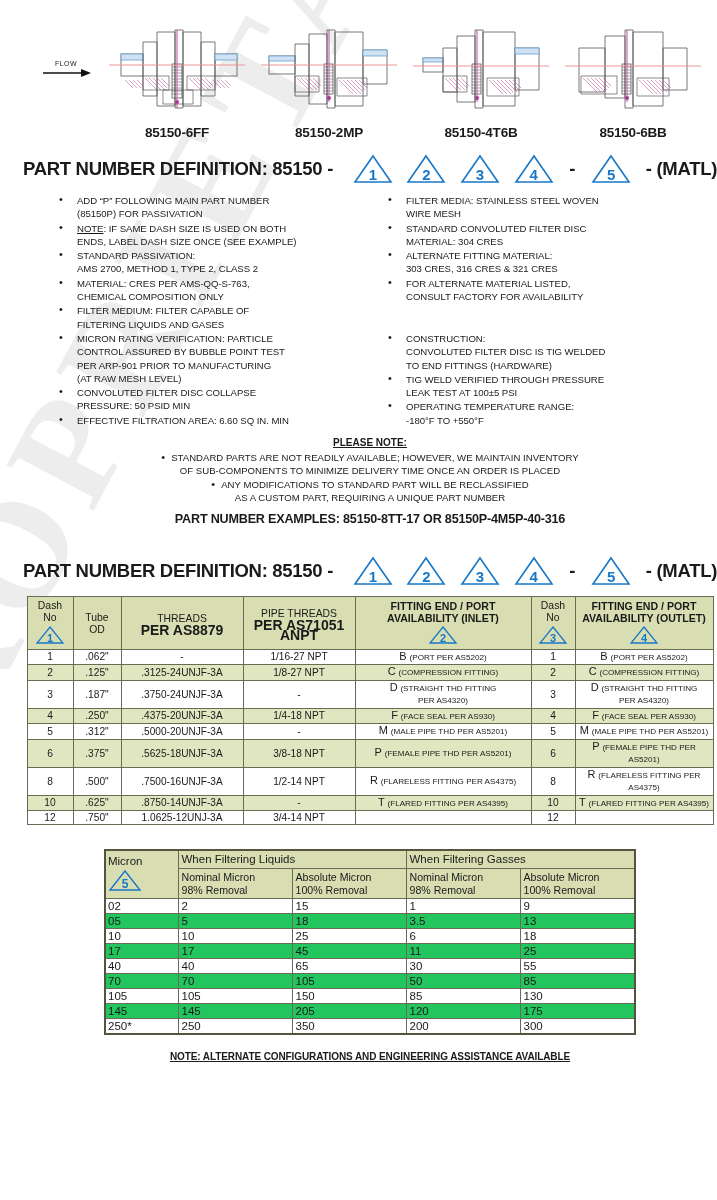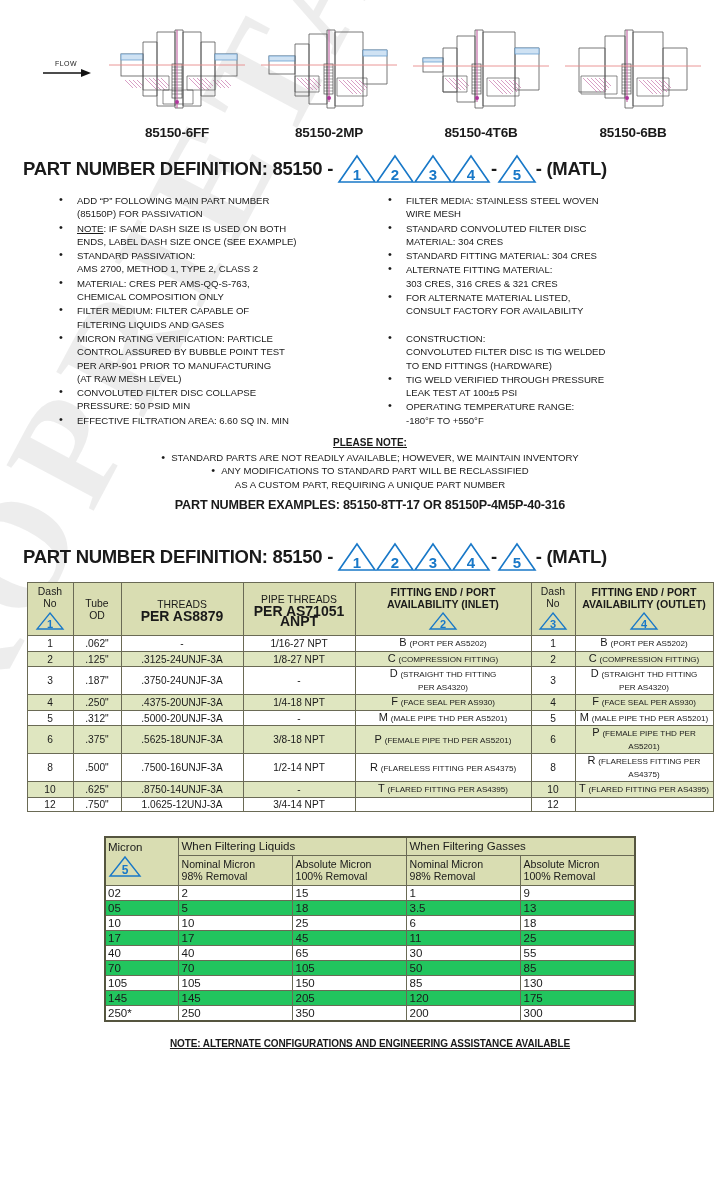--- a/index.html
+++ b/index.html
@@ -51,23 +51,23 @@
   }
   .flow-arrow { display:block; margin:0 auto; }
   .dwg-cell { flex:1; text-align:center; }
   .dwg-cell svg { display:block; margin:0 auto; }
   .dwg-label {
     font-size:13.5px; font-weight:700; margin-top:8px; letter-spacing:-.2px;
   }
 
   
   .pn-def {
-    display:flex; align-items:center; 
+    display:flex; align-items:center; justify-content:center;
     margin-top:14px;
-    font-size:18.5px; font-weight:700; letter-spacing:-.3px;
+    font-size:18.5px; font-weight:700; letter-spacing:-.3px;gap:16px;
   }
   .pn-def.second { margin-top:0; }
   .pn-text { white-space:pre; }
   .tri {
     position:relative;
     display:inline-block;
     width:40px; height:30px;
     margin:0 -1px;
     vertical-align:middle;
   }
@@ -408,23 +408,20 @@
         <ul class="bl">
           <li>
             <span>FILTER MEDIA: STAINLESS STEEL WOVEN</span>
             <span class="l2">WIRE MESH</span>
           </li>
           <li>
             <span>STANDARD CONVOLUTED FILTER DISC</span>
             <span class="l2">MATERIAL: 304 CRES</span>
           </li>
           <li>
-            <span>STANDARD FITTING MATERIAL: 304 CRES</span>
-          </li>
-          <li>
             <span>ALTERNATE FITTING MATERIAL:</span>
             <span class="l2">303 CRES, 316 CRES &amp; 321 CRES</span>
           </li>
           <li>
             <span>FOR ALTERNATE MATERIAL LISTED,</span>
             <span class="l2">CONSULT FACTORY FOR AVAILABILITY</span>
           </li>
         </ul>
       </div>
     </div>
@@ -463,20 +460,21 @@
             <span>OPERATING TEMPERATURE RANGE:</span>
             <span class="l2">-180°F TO +550°F</span>
           </li>
         </ul>
       </div>
     </div>
 
     <div class="pleasenote-head">PLEASE NOTE:</div>
     <ul class="pn-list">
       <li><span class="dot">•</span><span>STANDARD PARTS ARE NOT READILY AVAILABLE; HOWEVER, WE MAINTAIN INVENTORY</span></li>
+      <li><span>OF SUB-COMPONENTS TO MINIMIZE DELIVERY TIME ONCE AN ORDER IS PLACED</span></li>
       <li><span class="dot">•</span><span>ANY MODIFICATIONS TO STANDARD PART WILL BE RECLASSIFIED</span></li>
       <li><span>AS A CUSTOM PART, REQUIRING A UNIQUE PART NUMBER</span></li>
     </ul>
     <div class="pn-ex">PART NUMBER EXAMPLES: 85150-8TT-17 OR 85150P-4M5P-40-316</div>
 
     <div class="pn-def second" style="margin-top:30px;">
       <span class="pn-text">PART NUMBER DEFINITION: 85150 - </span>
       <span class="tri">
         <svg width="40" height="30" viewBox="0 0 40 30">
             <polygon points="20,2 38,28 2,28" fill="none" stroke="#1878c8" stroke-width="1.6"></polygon>

